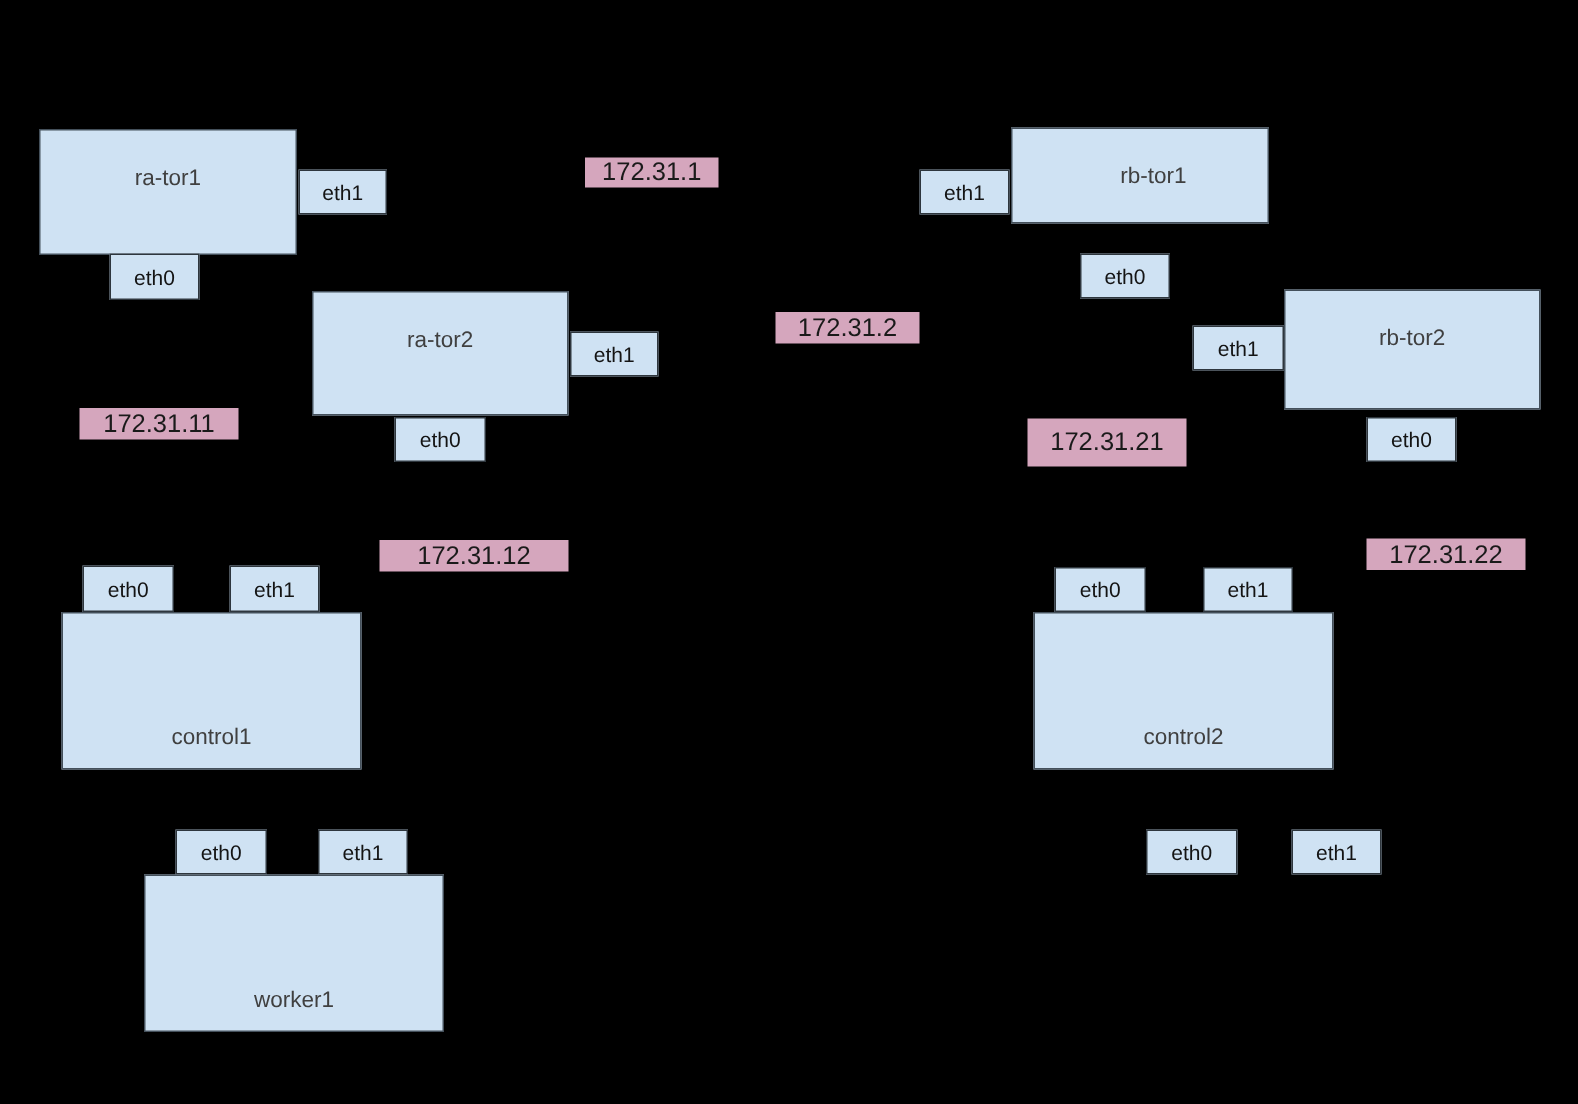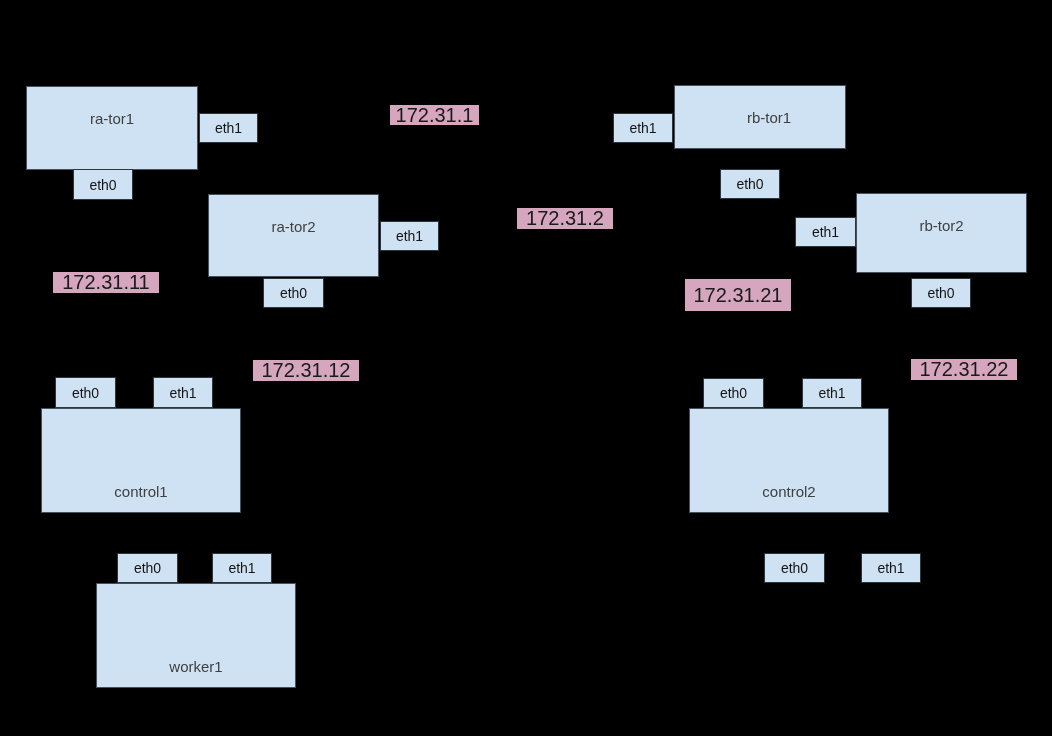--- a/index.html
+++ b/index.html
@@ -35,21 +35,21 @@
     display: flex;
     align-items: center;
     justify-content: center;
     color: #141414;
     font-size: 14px;
   }
   .ip {
     position: absolute;
     background: #d5a6bd;
     color: #1a1a1a;
-    font-size: 20px;
+    font-size: 17px;
     display: flex;
     align-items: center;
     justify-content: center;
     white-space: nowrap;
   }
 
   
   #n-ra-tor1  { left: 26px;  top: 86px;  width: 172px; height: 84px; }
   #n-ra-tor2  { left: 208px; top: 194px; width: 171px; height: 83px; }
   #n-rb-tor1  { left: 674px; top: 85px;  width: 172px; height: 64px; padding-left: 18px; }
@@ -74,21 +74,21 @@
   #p-control2-eth1 { left: 802px; top: 378px; width: 60px; height: 30px; }
   #p-worker1-eth0  { left: 117px; top: 553px; width: 61px; height: 30px; }
   #p-worker1-eth1  { left: 212px; top: 553px; width: 60px; height: 30px; }
   #p-worker2-eth0  { left: 764px; top: 553px; width: 61px; height: 30px; }
   #p-worker2-eth1  { left: 861px; top: 553px; width: 60px; height: 30px; }
 
   
   #ip-1  { left: 390px; top: 105px; width: 89px;  height: 20px; }
   #ip-2  { left: 517px; top: 208px; width: 96px;  height: 21px; }
   #ip-11 { left: 53px;  top: 272px; width: 106px; height: 21px; }
-  #ip-12 { left: 253px; top: 360px; width: 106px; height: 21px; }
+  #ip-12 { left: 253px; top: 360px; width: 126px; height: 21px; }
   #ip-21 { left: 685px; top: 279px; width: 106px; height: 32px; }
   #ip-22 { left: 911px; top: 359px; width: 106px; height: 21px; }
 </style>
 </head>
 <body>
 
 <div class="canvas">
 
   <div class="node tor" id="n-ra-tor1">
     <span>ra-tor1</span>

